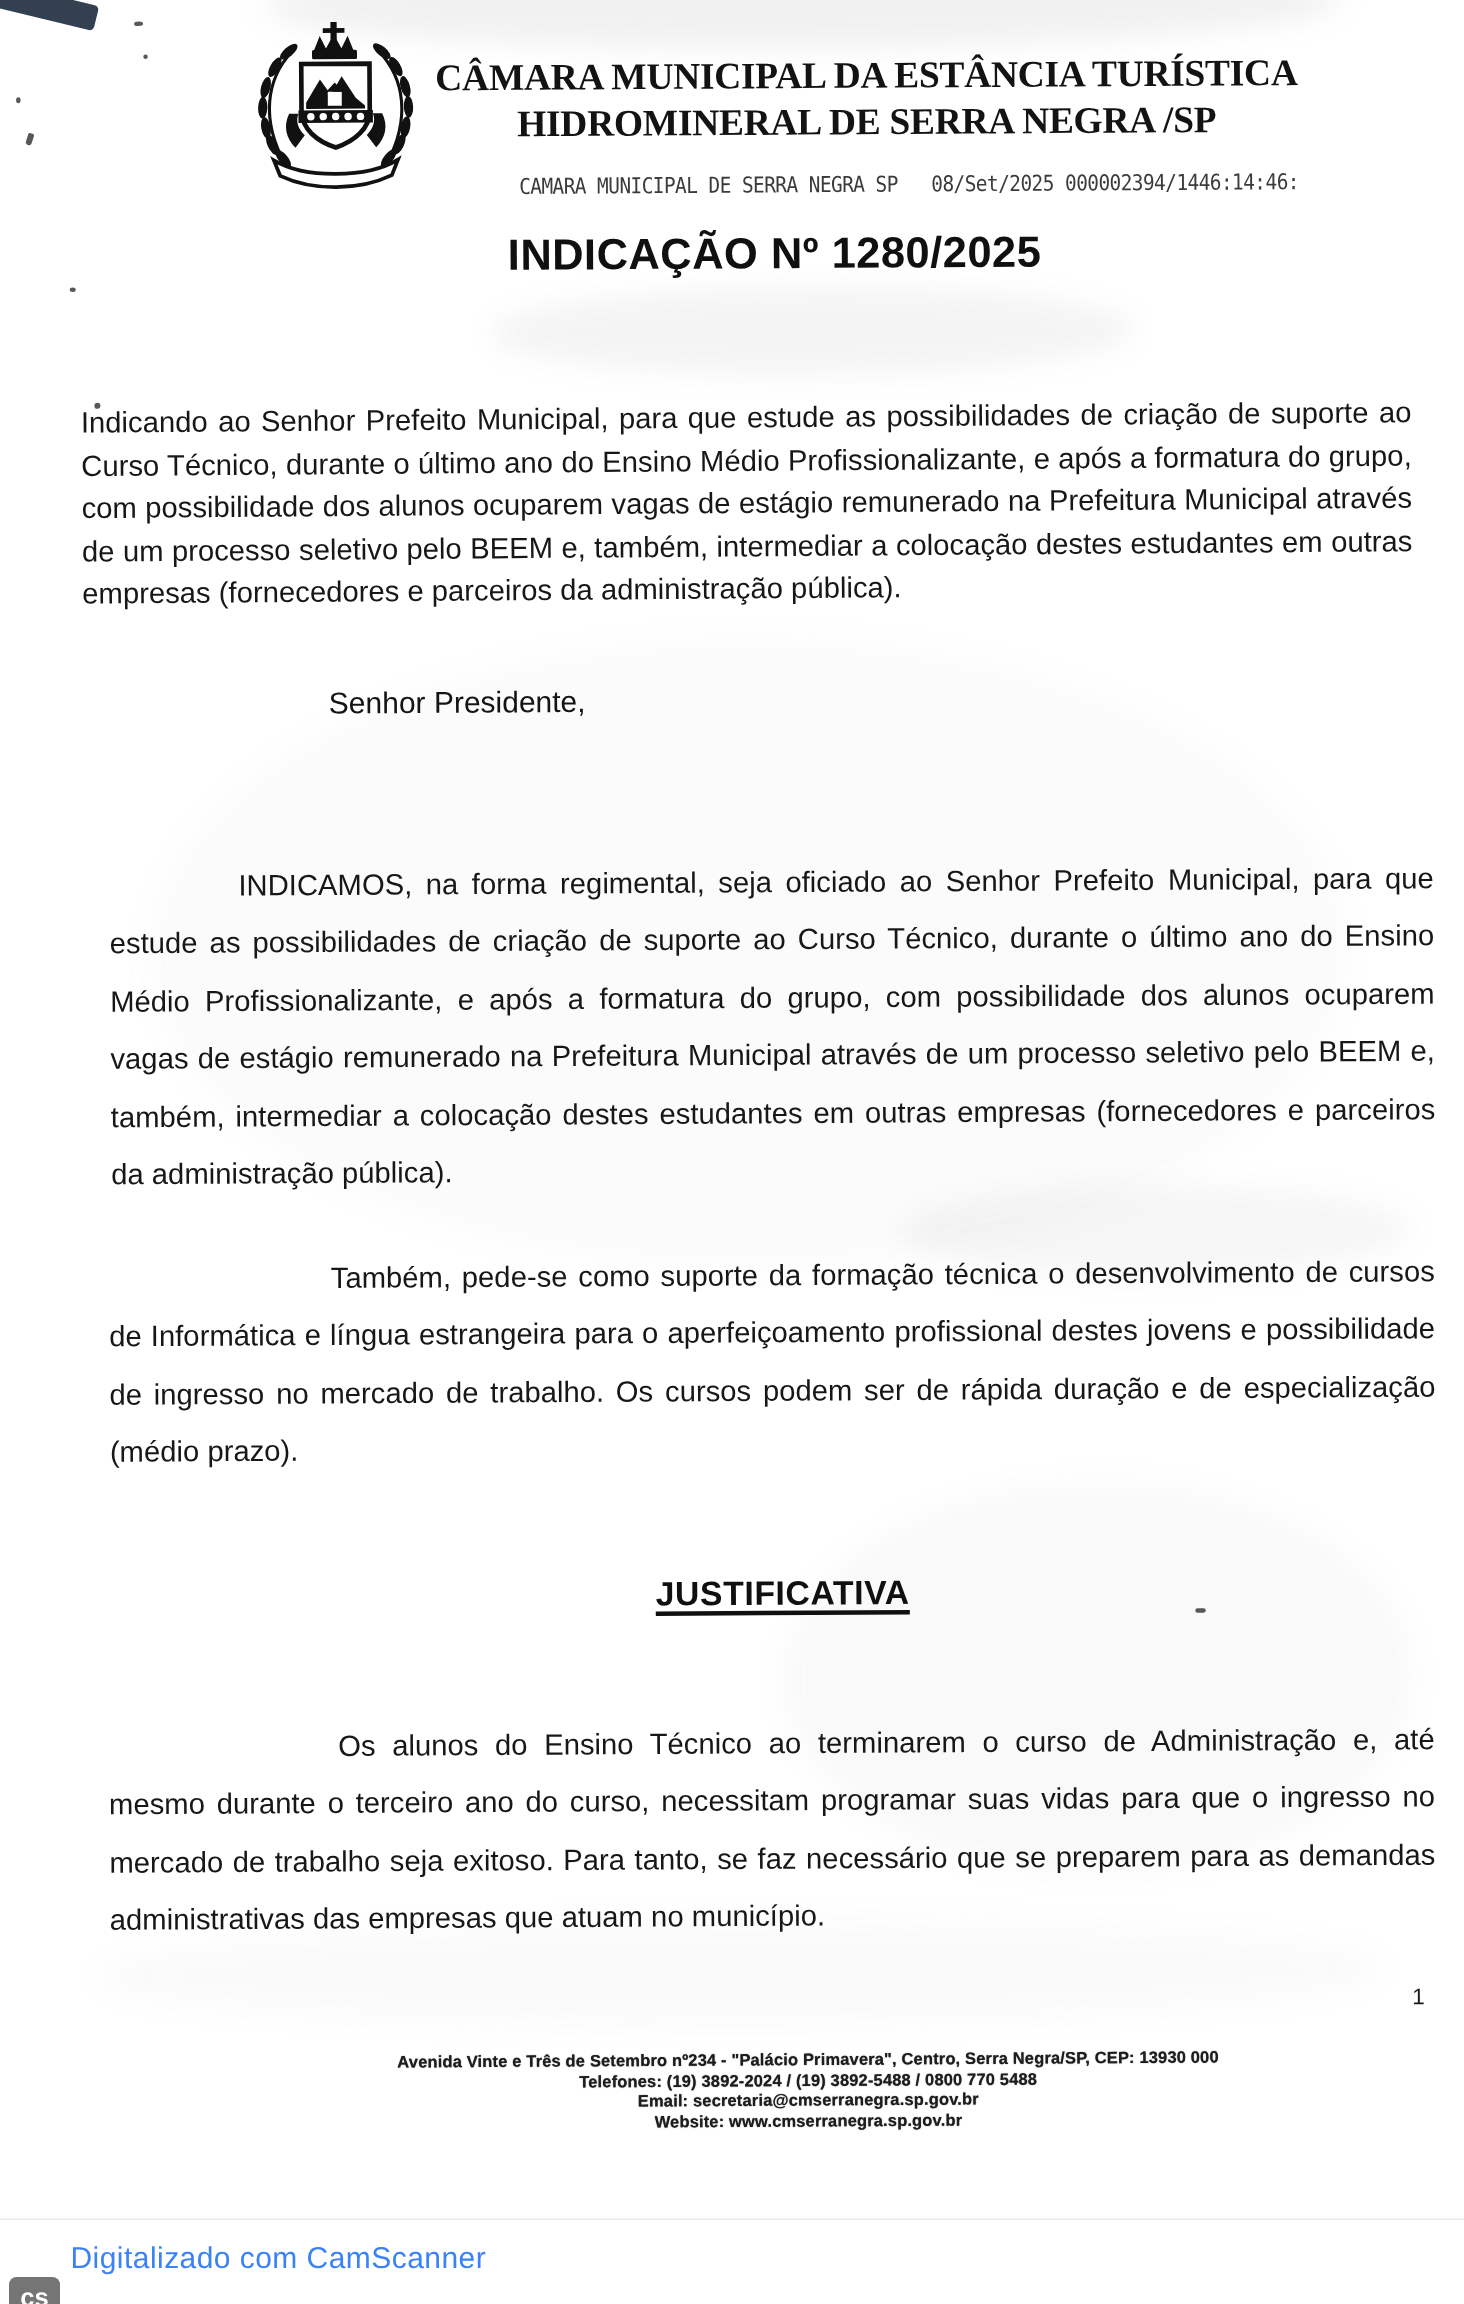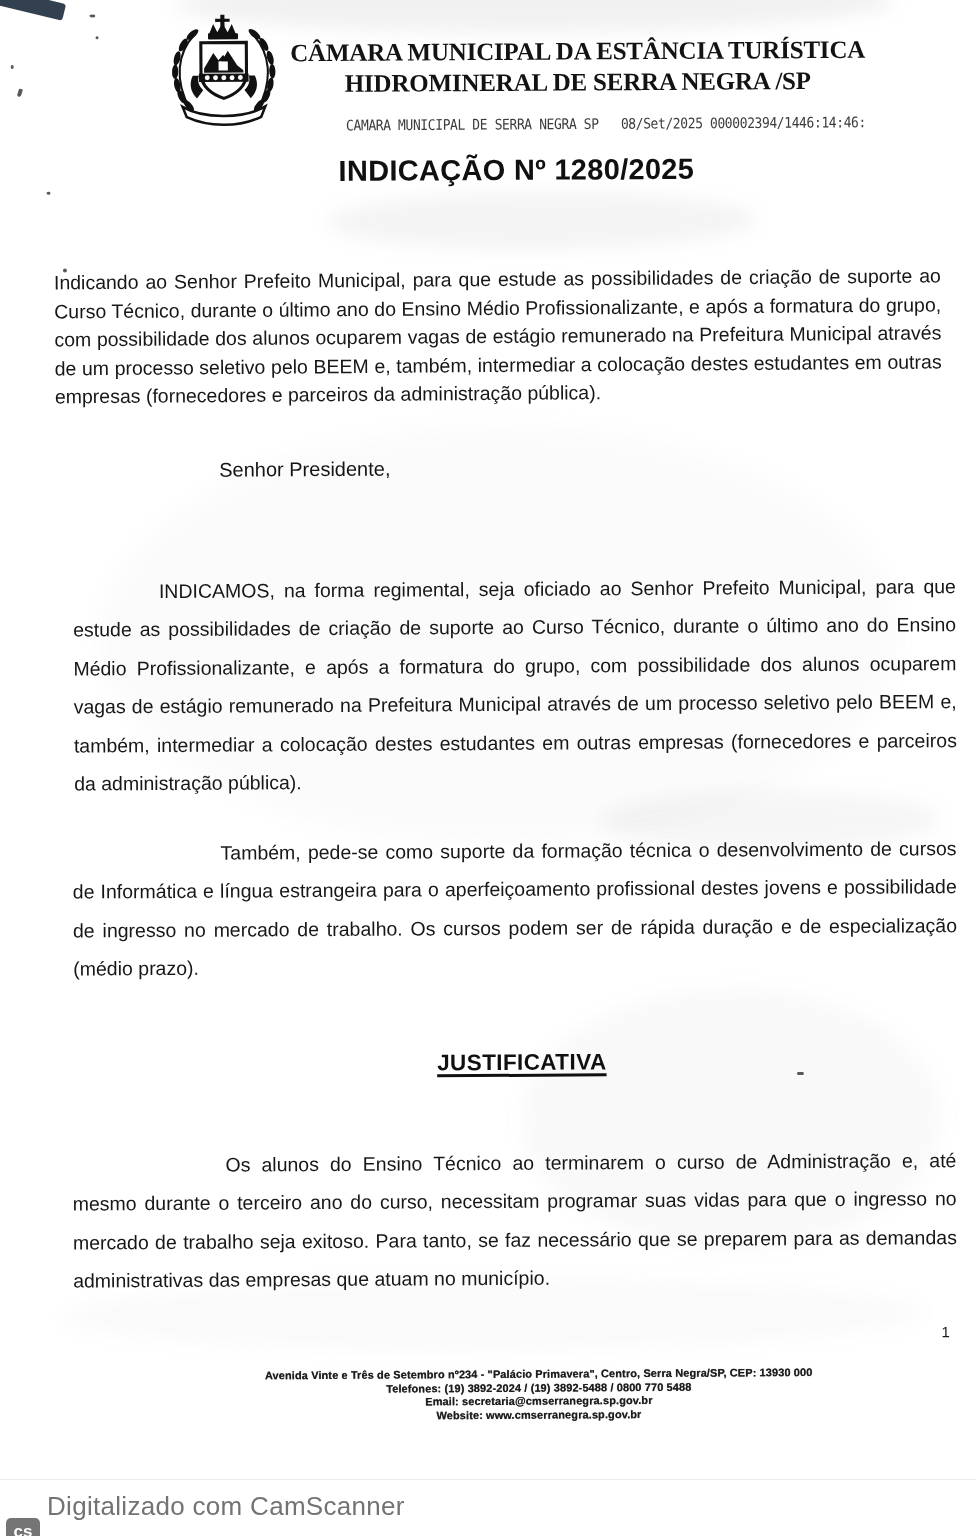--- a/index.html
+++ b/index.html
@@ -64,21 +64,21 @@
     position:absolute;left:6px;top:9px;width:34px;height:27px;background:#757575;
     border-radius:5px 5px 2px 2px;color:#ffffff;font-weight:bold;font-size:17px;
     display:flex;align-items:center;justify-content:center;letter-spacing:0;margin-top:29px;
   }
   .cs-badge::after{
     content:"";position:absolute;left:5px;bottom:-6px;width:24px;height:6px;
     background:#9a9a9a;border-radius:0 0 4px 4px;
   }
   .cs-text{
     position:absolute;left:47px;top:0;height:56px;line-height:52px;
-    font-size:26px;color:#737373;letter-spacing:0.3px;
+    font-size:20px;color:#3b82f6;letter-spacing:0.3px;
   }
 </style>
 </head>
 <body>
 
 <div id="page">
   <div class="content">
 
     <div class="blotch b1"></div>
     <div class="blotch b2"></div>

